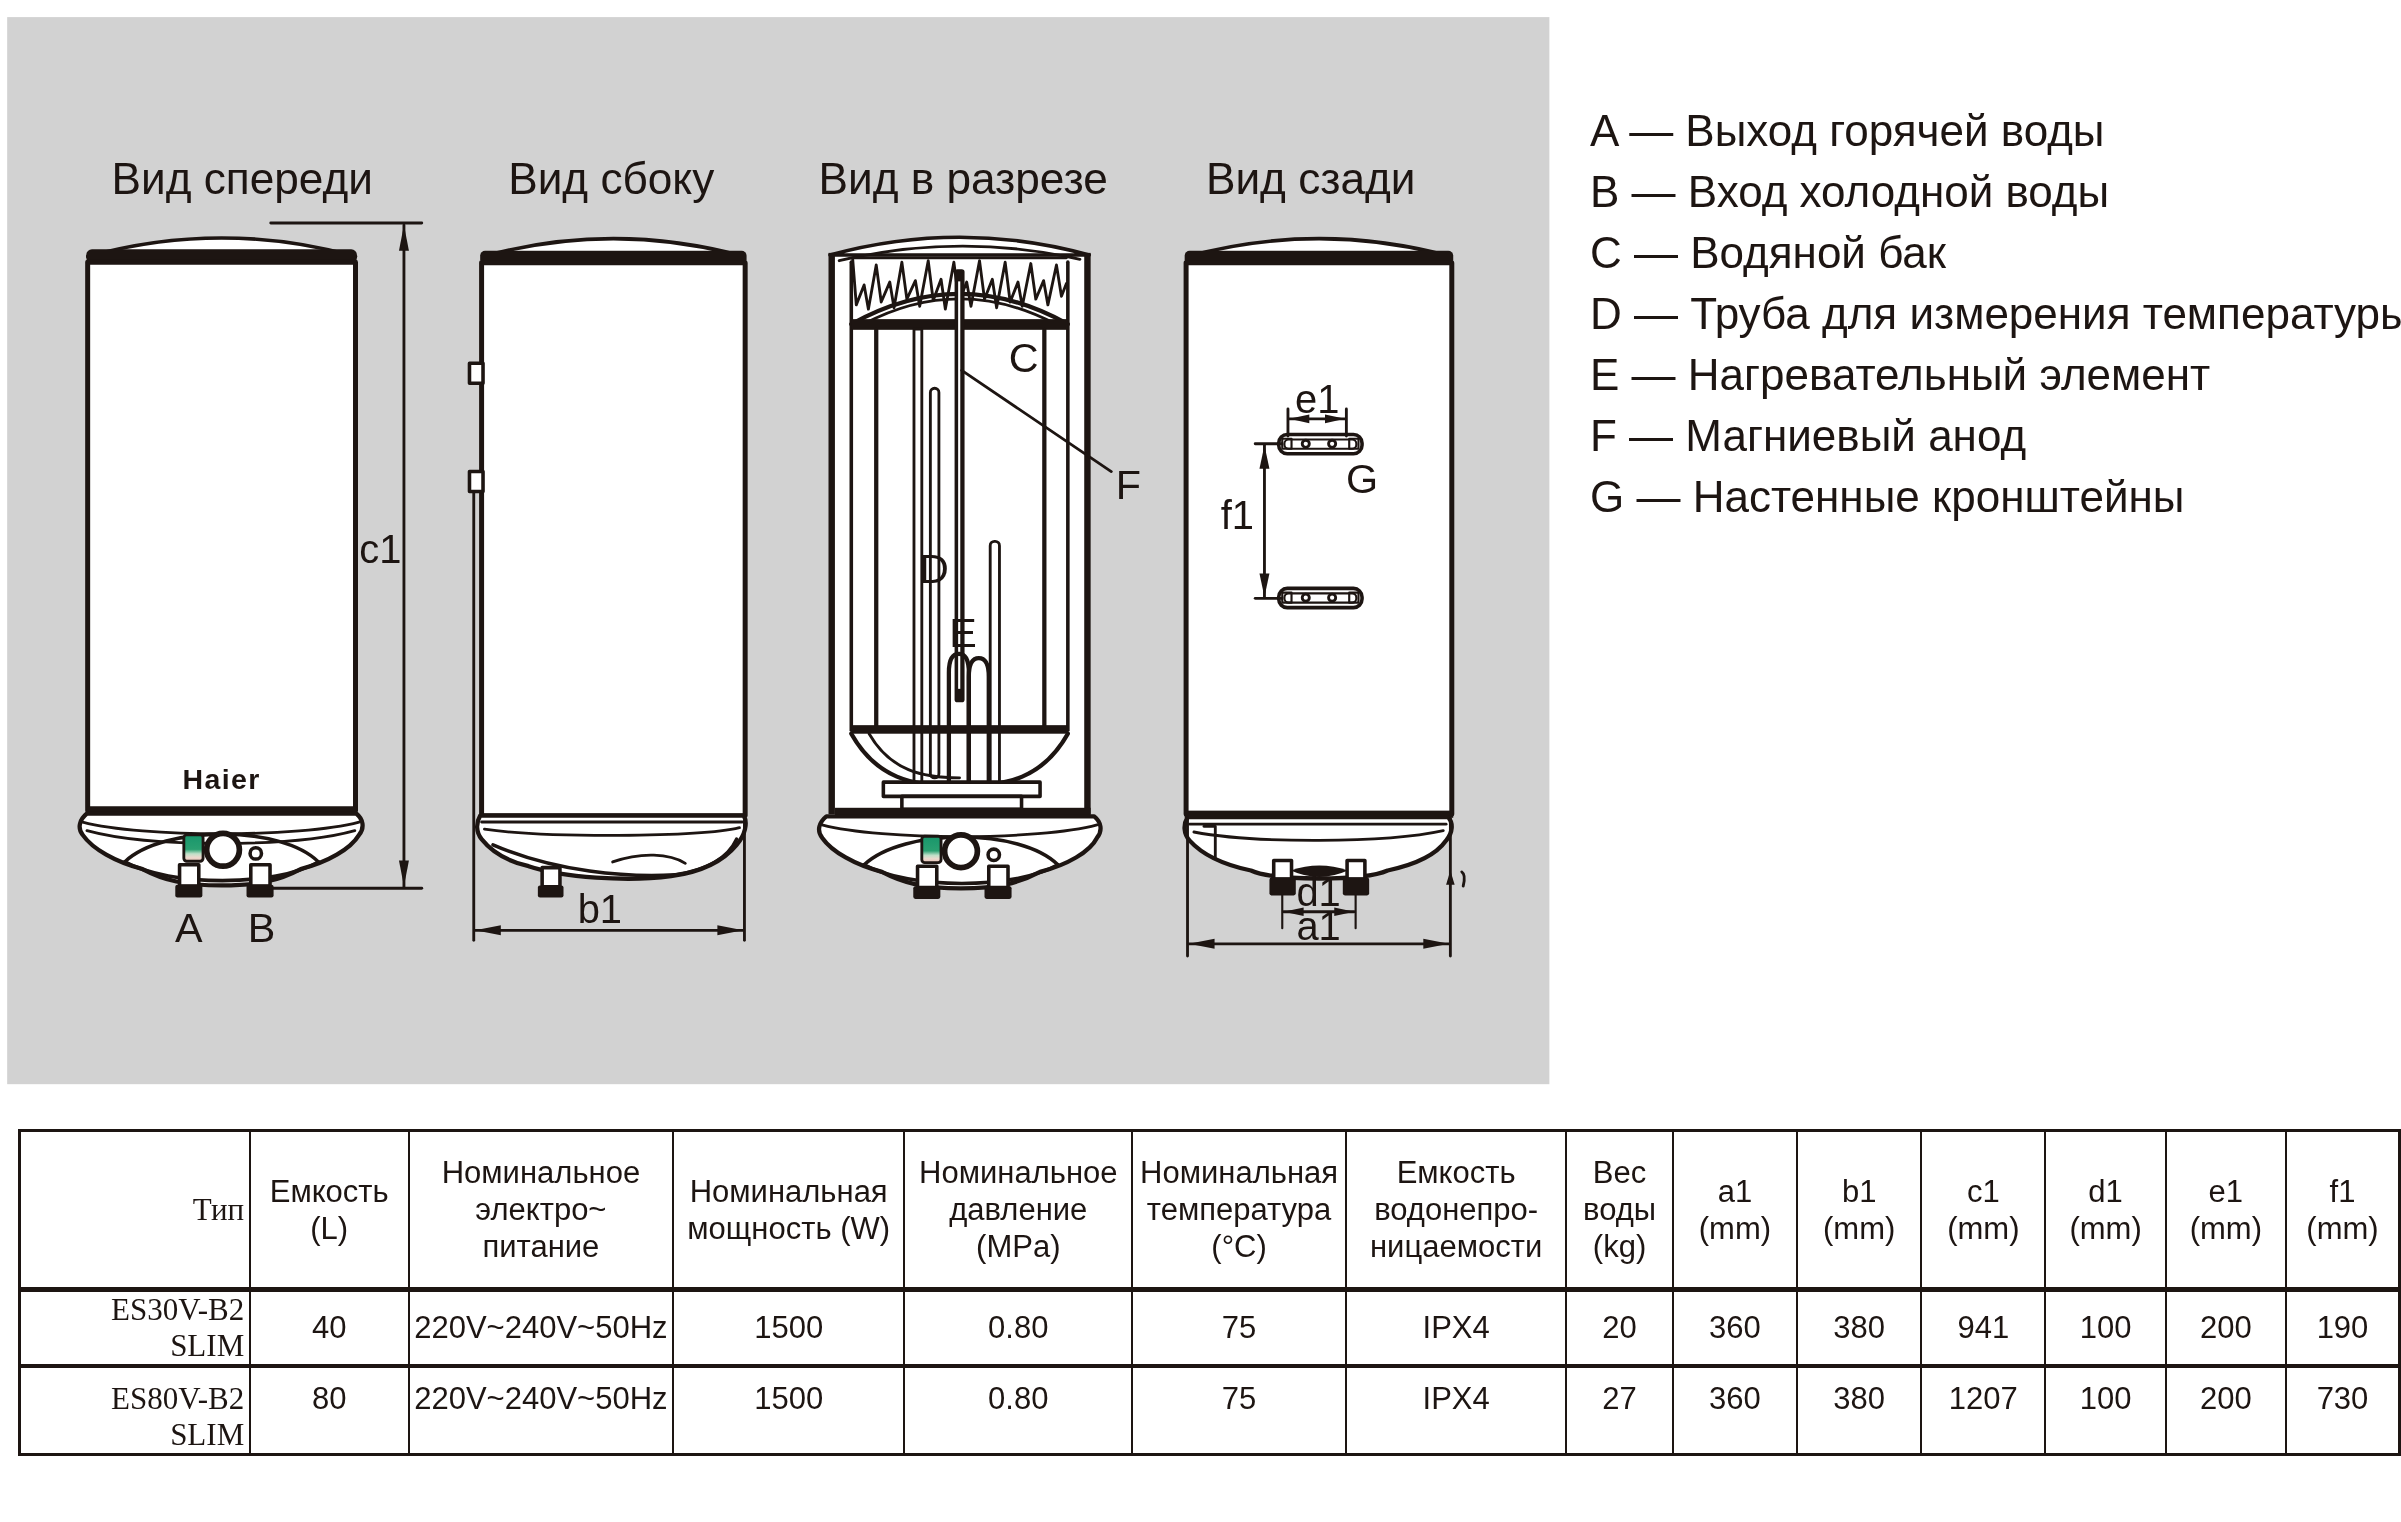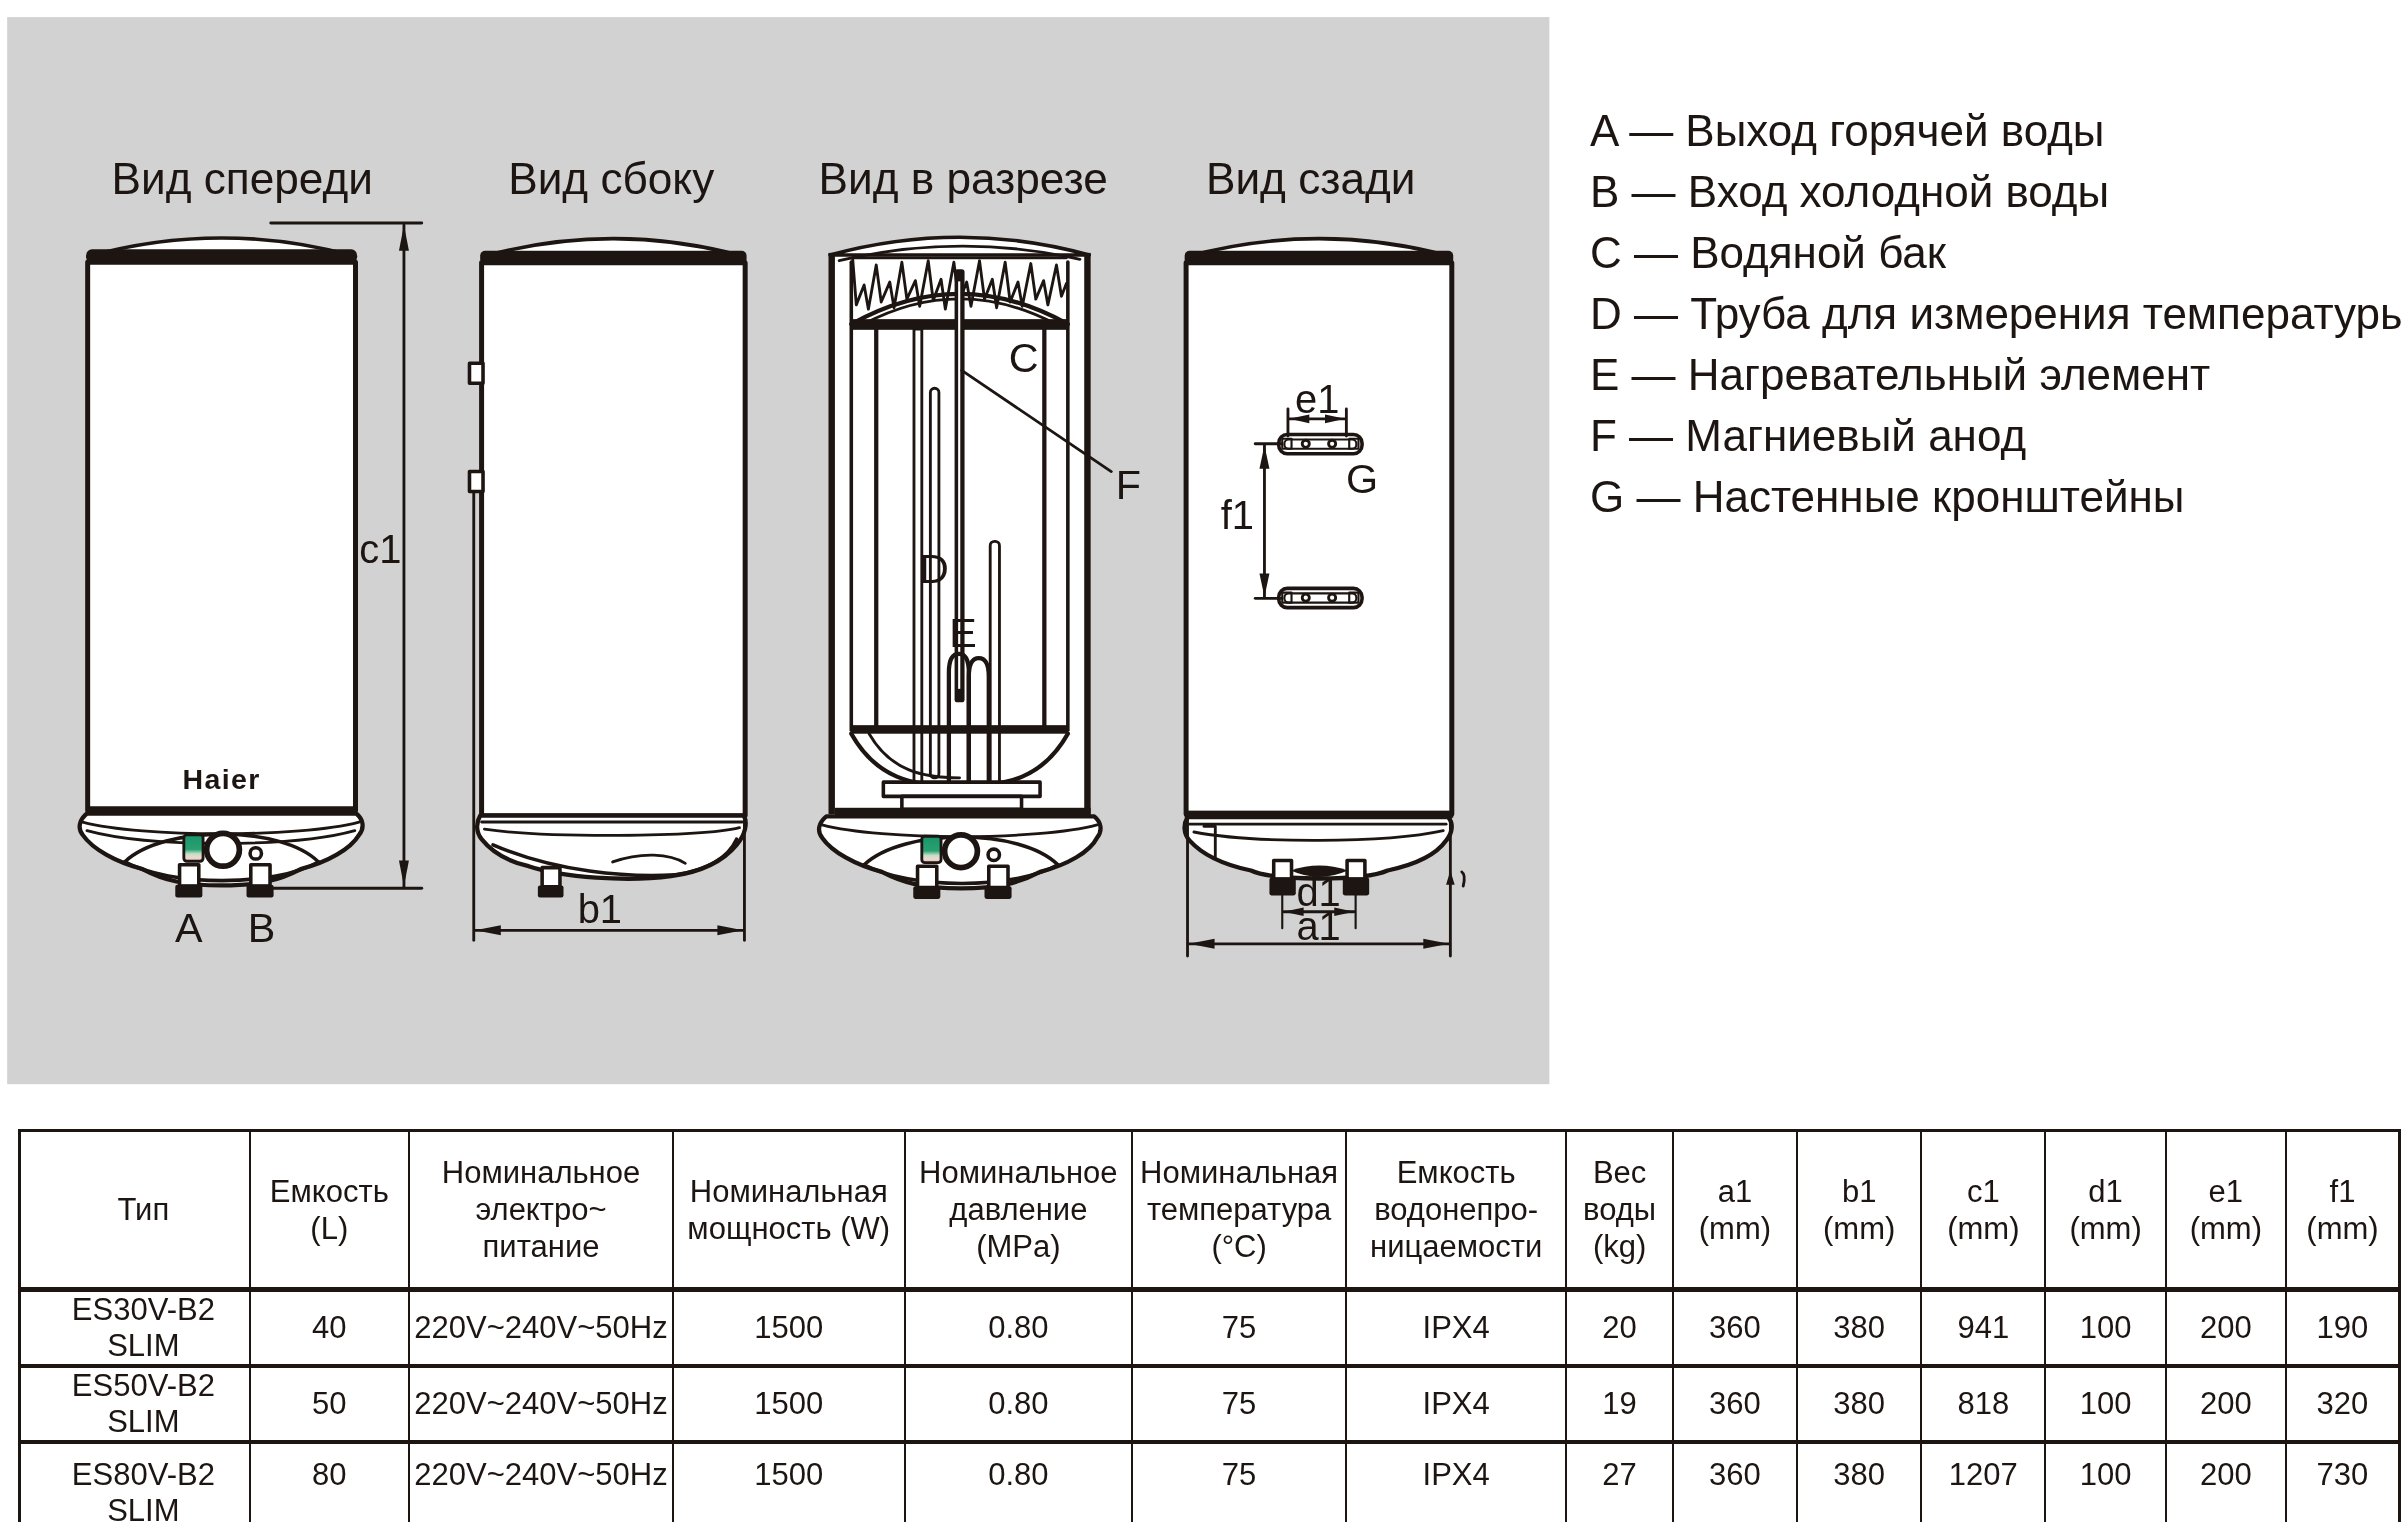--- a/index.html
+++ b/index.html
@@ -19,21 +19,21 @@
     border:3.6px solid #1d1512;
   }
   .spec-table th,.spec-table td{
     border:2.1px solid #1d1512;text-align:center;vertical-align:middle;
     font-weight:normal;padding:0 4.3px;box-sizing:border-box;
   }
   .spec-table th{font-size:31px;line-height:37px;white-space:pre-line;}
   .spec-table td{font-size:31px;}
   .spec-table thead th{border-bottom:5px solid #1d1512;}
   .spec-table tbody td{border-top:4.3px solid #1d1512;}
-  .spec-table th.c-type,.spec-table td.c-type{text-align:center;padding-left:21.4px;}
+  .spec-table th.c-type,.spec-table td.c-type{text-align:right;padding-left:21.4px;font-family:Liberation Serif, serif;}
 </style>
 </head>
 <body>
 
 <div class="page">
 
   <svg style="position:absolute;left:0;top:0;" width="1553" height="1097" viewBox="0 0 2180 1540">
     <defs>
       <linearGradient id="indGrad" x1="0" y1="0" x2="0" y2="1">
         <stop offset="0" stop-color="#18966b"></stop>
@@ -329,36 +329,20 @@
         <td>75</td>
         <td>IPX4</td>
         <td>20</td>
         <td>360</td>
         <td>380</td>
         <td>941</td>
         <td>100</td>
         <td>200</td>
         <td>190</td>
       </tr>
-      <tr style="height:64px;">
-        <td class="c-type">ES50V-B2 SLIM</td>
-        <td>50</td>
-        <td>220V~240V~50Hz</td>
-        <td>1500</td>
-        <td>0.80</td>
-        <td>75</td>
-        <td>IPX4</td>
-        <td>19</td>
-        <td>360</td>
-        <td>380</td>
-        <td>818</td>
-        <td>100</td>
-        <td>200</td>
-        <td>320</td>
-      </tr>
       <tr style="height:67px;">
         <td class="c-type" style="vertical-align:top;padding-top:13px;">ES80V-B2 SLIM</td>
         <td style="vertical-align:top;padding-top:13px;">80</td>
         <td style="vertical-align:top;padding-top:13px;">220V~240V~50Hz</td>
         <td style="vertical-align:top;padding-top:13px;">1500</td>
         <td style="vertical-align:top;padding-top:13px;">0.80</td>
         <td style="vertical-align:top;padding-top:13px;">75</td>
         <td style="vertical-align:top;padding-top:13px;">IPX4</td>
         <td style="vertical-align:top;padding-top:13px;">27</td>
         <td style="vertical-align:top;padding-top:13px;">360</td>

